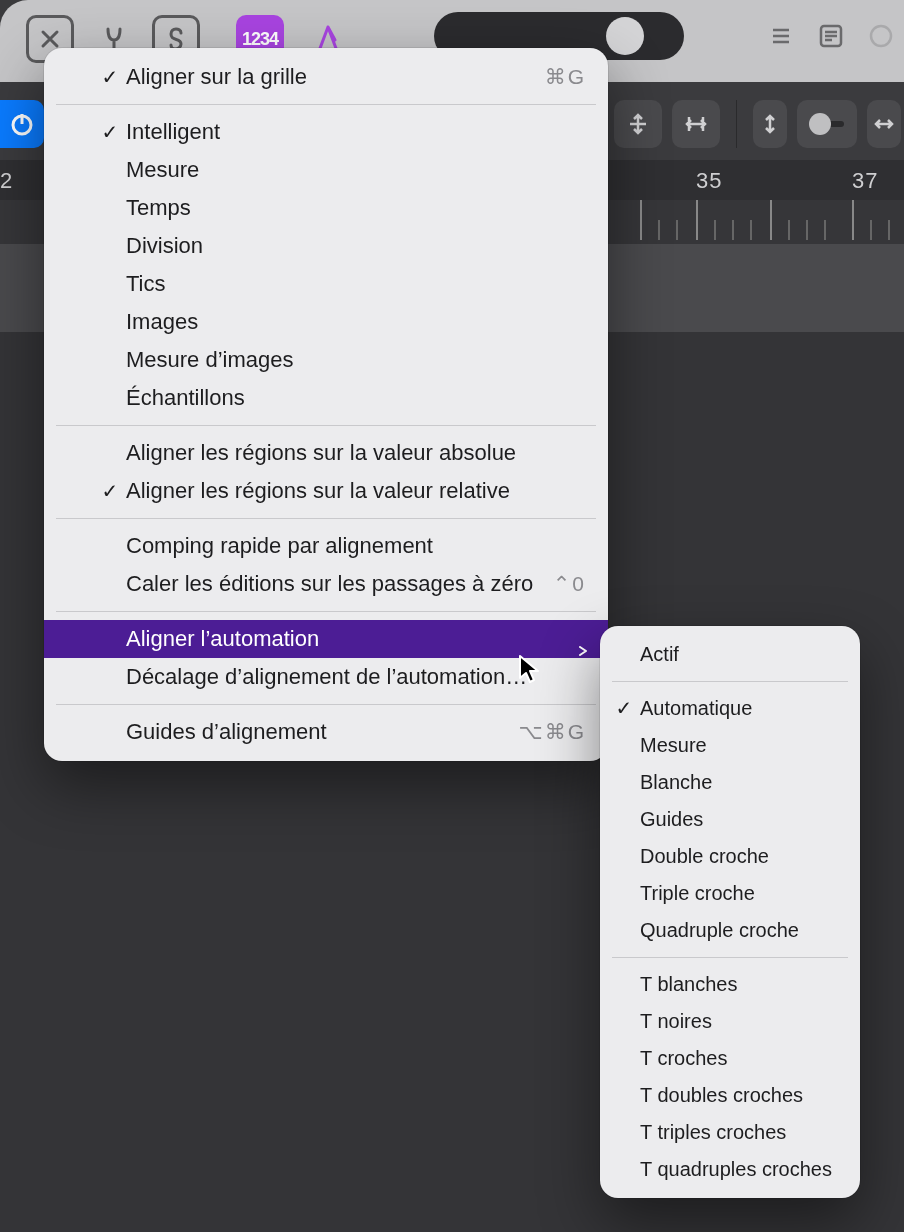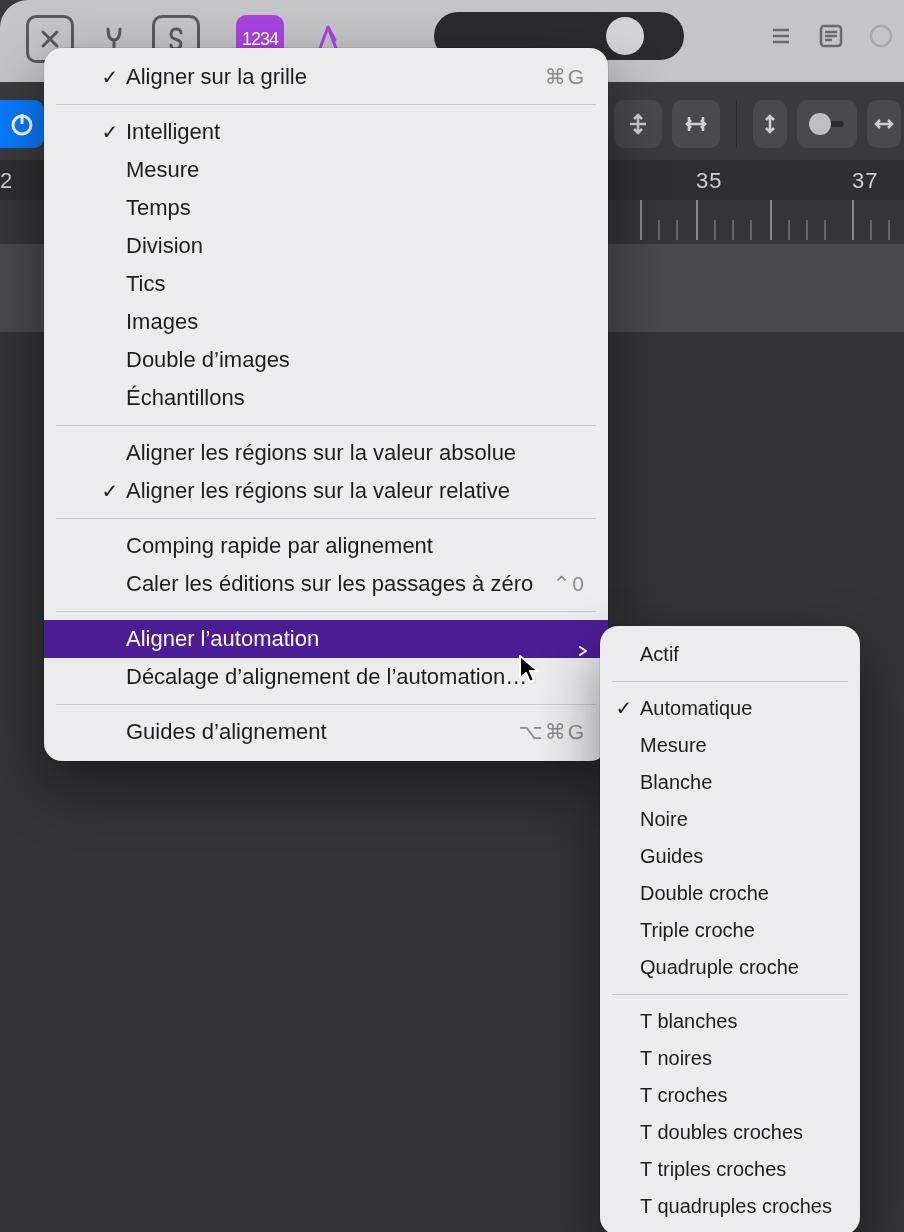--- a/index.html
+++ b/index.html
@@ -233,21 +233,21 @@
   .cursor {
     position:absolute;
     left:517px;
     top:654px;
     width:26px;
     height:30px;
   }
   .cursor svg { width:100%; height:100%; }
 
   .t1234 {
-    color:#fff; font-weight:400; font-size:18px; letter-spacing:-1px;
+    color:#fff; font-weight:700; font-size:18px; letter-spacing:-1px;
   }
 </style>
 </head>
 <body>
 
 <div class="app-bg">
 
   <div class="top-strip">
     <div class="btn outline close-sq">
       <svg viewBox="0 0 30 30">
@@ -363,21 +363,21 @@
 
   <div class="menu menu-main" id="menu-main">
       <div class="menu-item"><span class="check">✓</span><span>Aligner sur la grille</span><span class="shortcut">⌘G</span></div>
       <div class="menu-sep"></div>
       <div class="menu-item"><span class="check">✓</span><span>Intelligent</span></div>
       <div class="menu-item"><span class="check"></span><span>Mesure</span></div>
       <div class="menu-item"><span class="check"></span><span>Temps</span></div>
       <div class="menu-item"><span class="check"></span><span>Division</span></div>
       <div class="menu-item"><span class="check"></span><span>Tics</span></div>
       <div class="menu-item"><span class="check"></span><span>Images</span></div>
-      <div class="menu-item"><span class="check"></span><span>Double d’images</span></div>
+      <div class="menu-item"><span class="check"></span><span>Mesure d’images</span></div>
       <div class="menu-item"><span class="check"></span><span>Échantillons</span></div>
       <div class="menu-sep"></div>
       <div class="menu-item"><span class="check"></span><span>Aligner les régions sur la valeur absolue</span></div>
       <div class="menu-item"><span class="check">✓</span><span>Aligner les régions sur la valeur relative</span></div>
       <div class="menu-sep"></div>
       <div class="menu-item"><span class="check"></span><span>Comping rapide par alignement</span></div>
       <div class="menu-item"><span class="check"></span><span>Caler les éditions sur les passages à zéro</span><span class="shortcut">⌃0</span></div>
       <div class="menu-sep"></div>
       <div class="menu-item hl"><span class="check"></span><span>Aligner l’automation</span><span class="sub-arrow"><svg viewBox="0 0 10 10">
             <path d="M2 1 L8 5 L2 9" fill="none" stroke="#fff" stroke-width="2" stroke-linecap="round" stroke-linejoin="round"></path>
@@ -386,21 +386,20 @@
       <div class="menu-sep"></div>
       <div class="menu-item"><span class="check"></span><span>Guides d’alignement</span><span class="shortcut">⌥⌘G</span></div>
     </div>
 
   <div class="menu menu-sub" id="menu-sub">
       <div class="menu-item"><span class="check"></span><span>Actif</span></div>
       <div class="menu-sep"></div>
       <div class="menu-item"><span class="check">✓</span><span>Automatique</span></div>
       <div class="menu-item"><span class="check"></span><span>Mesure</span></div>
       <div class="menu-item"><span class="check"></span><span>Blanche</span></div>
-      <div class="menu-item"><span class="check"></span><span>Noire</span></div>
       <div class="menu-item"><span class="check"></span><span>Guides</span></div>
       <div class="menu-item"><span class="check"></span><span>Double croche</span></div>
       <div class="menu-item"><span class="check"></span><span>Triple croche</span></div>
       <div class="menu-item"><span class="check"></span><span>Quadruple croche</span></div>
       <div class="menu-sep"></div>
       <div class="menu-item"><span class="check"></span><span>T blanches</span></div>
       <div class="menu-item"><span class="check"></span><span>T noires</span></div>
       <div class="menu-item"><span class="check"></span><span>T croches</span></div>
       <div class="menu-item"><span class="check"></span><span>T doubles croches</span></div>
       <div class="menu-item"><span class="check"></span><span>T triples croches</span></div>

